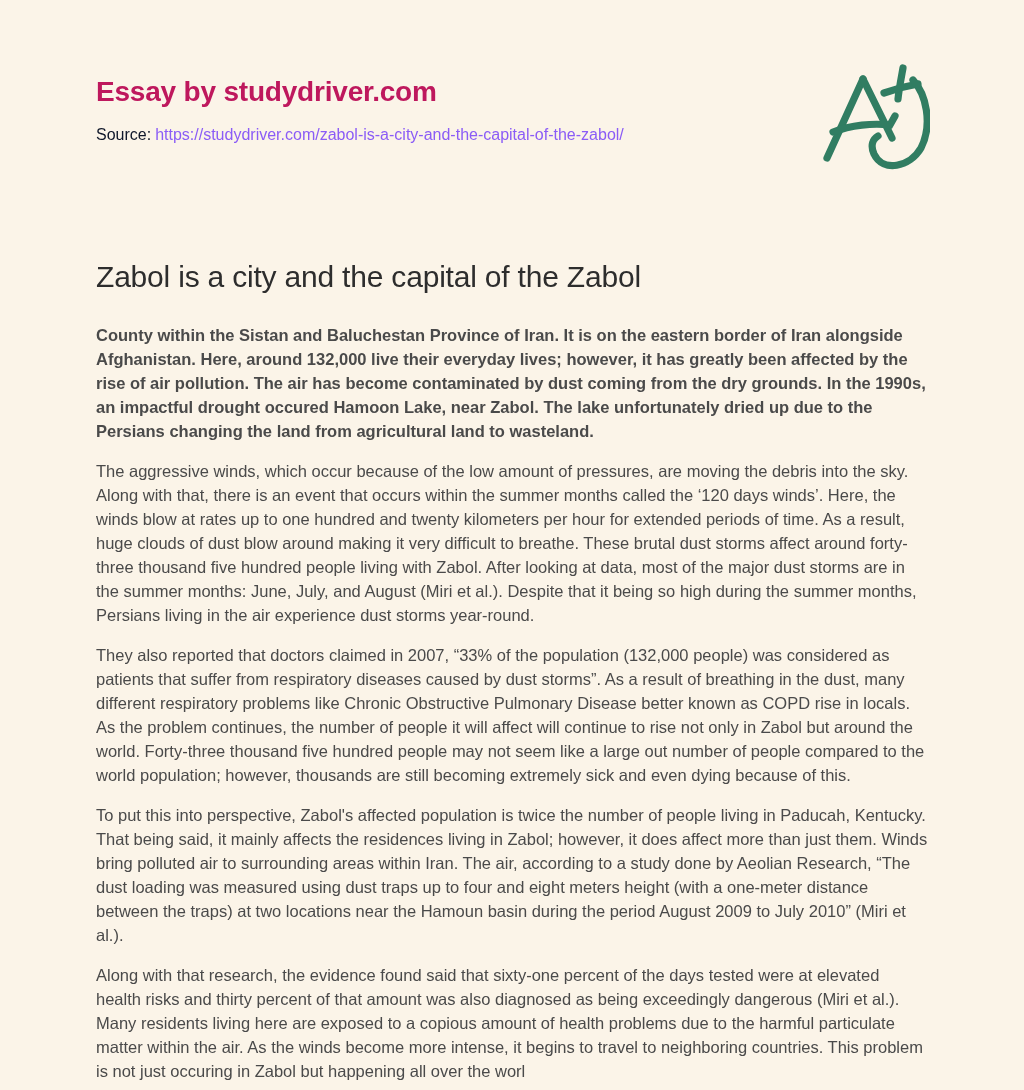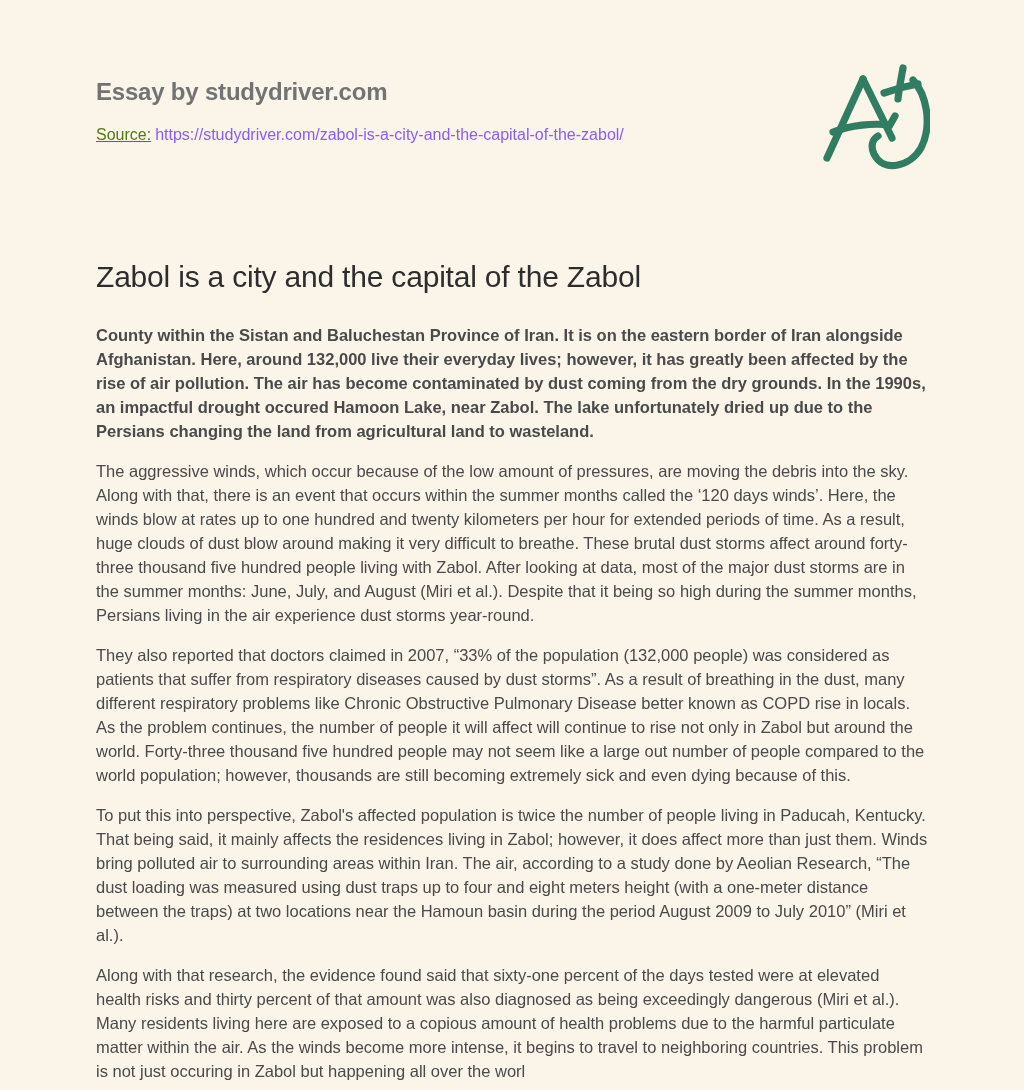--- a/index.html
+++ b/index.html
@@ -16,32 +16,32 @@
     width: 1024px;
     height: 1090px;
     padding: 78px 96px 0 96px;
   }
   
   .doc-header {
     position: relative;
   }
   .doc-header h1 {
     margin: 0;
-    font-size: 24px;
+    font-size: 28px;
     line-height: 28px;
     font-weight: 700;
     letter-spacing: -0.2px;
-    color: #737373;
+    color: #be185d;
   }
   .source-line {
     margin-top: 19px;
     font-size: 16px;
     line-height: 20px;
   }
-  .source-label { color: #4d7c0f; text-decoration: underline; }
+  .source-label { color: #0f172a; }
   .source-link {
     color: #8b5cf6;
     text-decoration: none;
     margin-left: 4px;
   }
   .logo {
     position: absolute;
     top: -18px;
     right: -2px;
     width: 107px;

